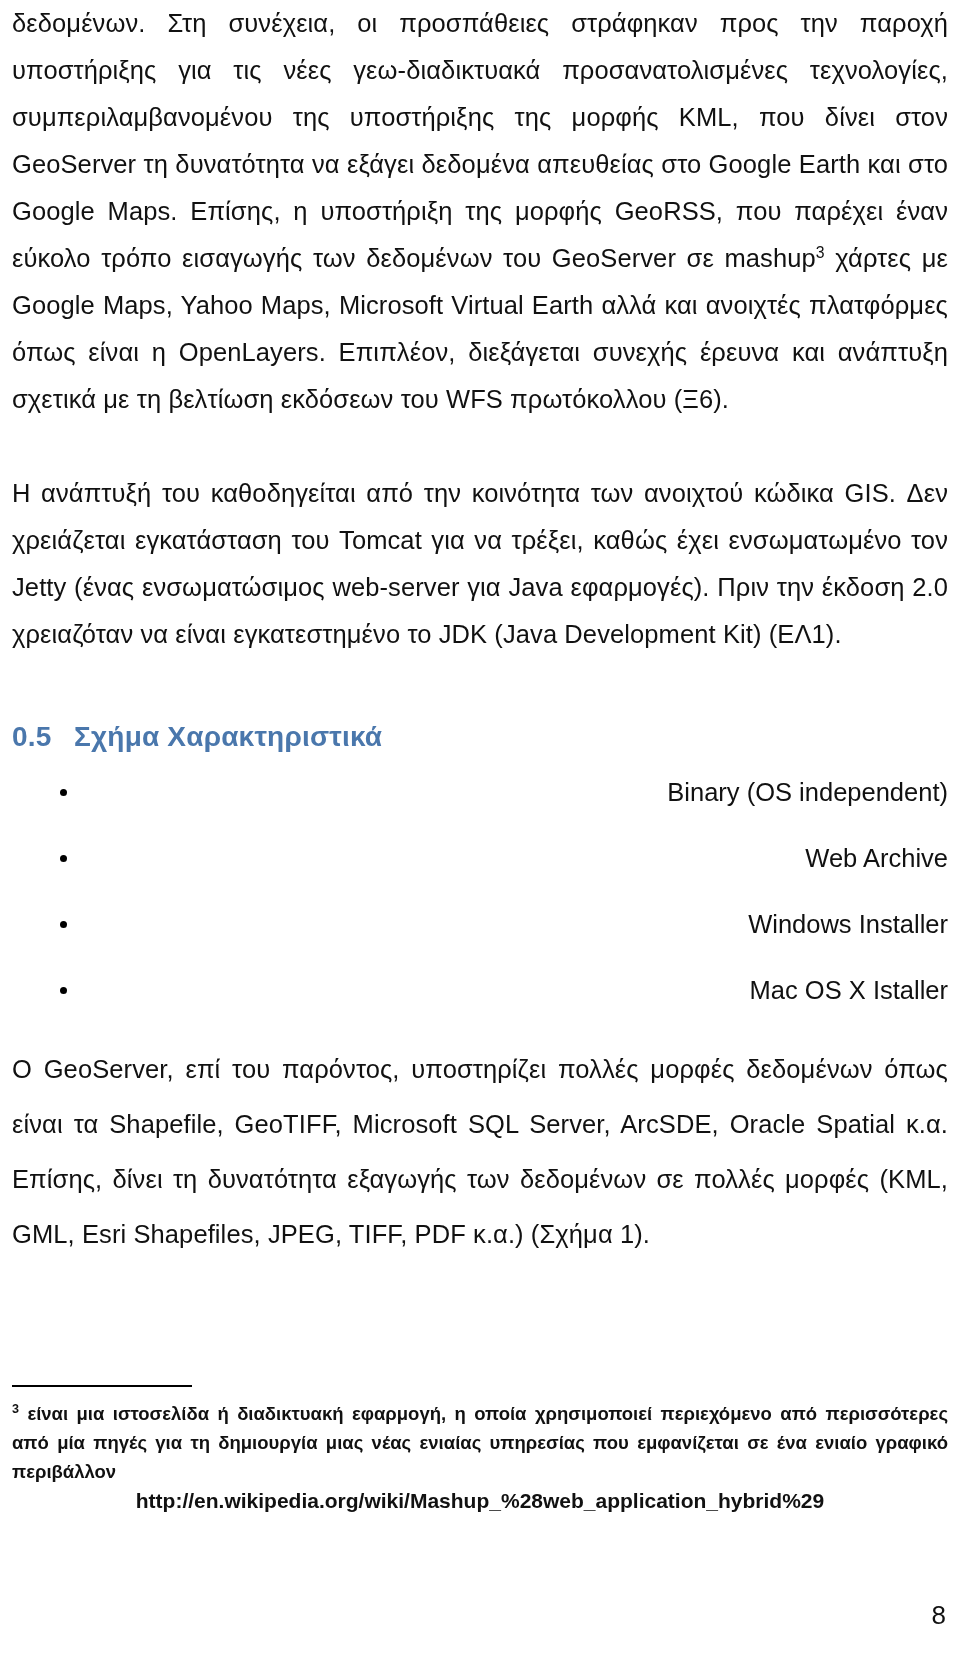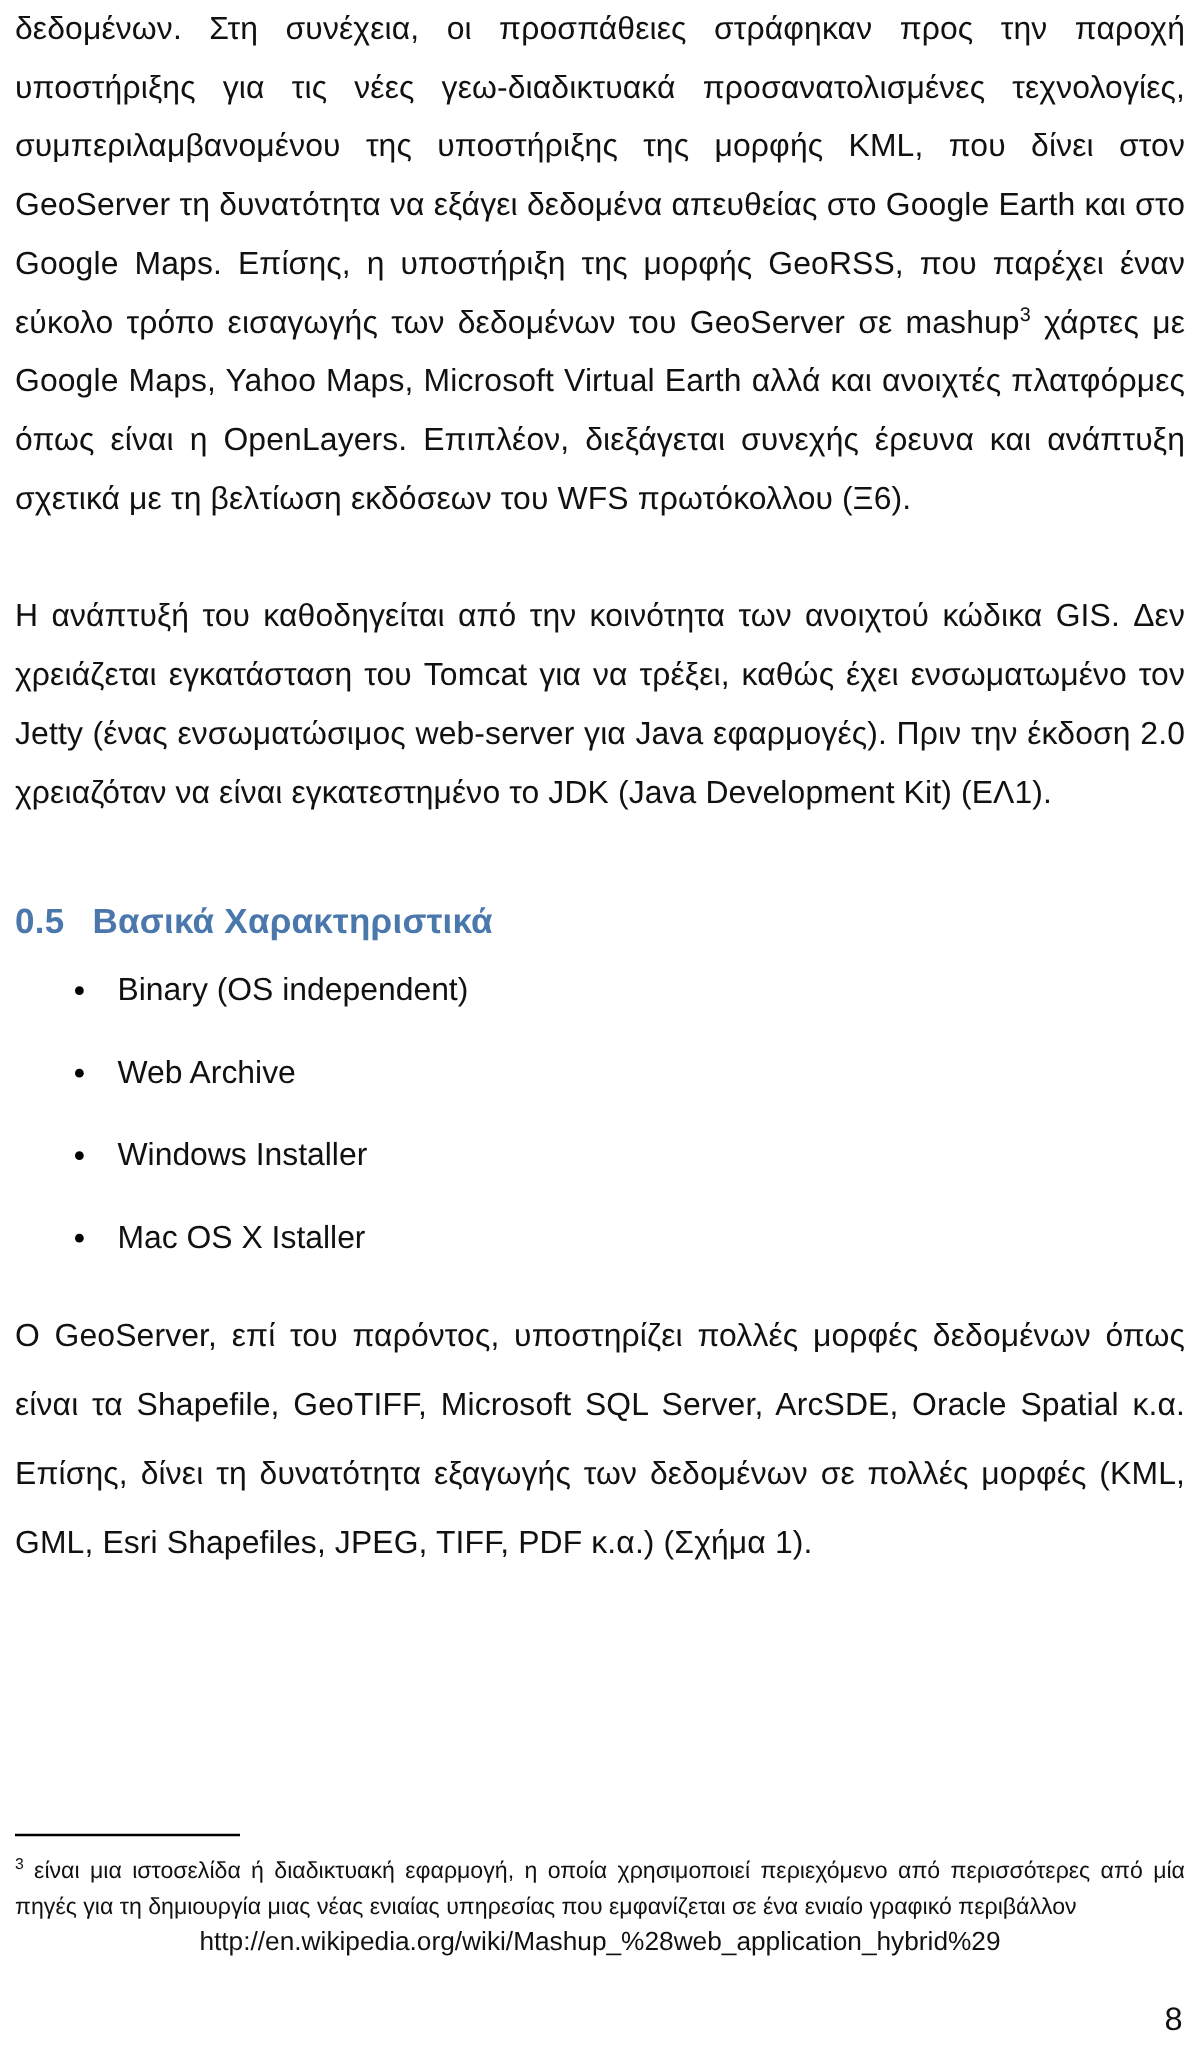--- a/index.html
+++ b/index.html
@@ -81,20 +81,21 @@
     margin: 24px 0 0 0;
     padding: 0;
   }
   ul.format-list li {
     position: relative;
     font-size: 25.5px;
     line-height: 29px;
     color: #111111;
     padding-left: 82px;
     margin-bottom: 37px;
+    text-align: right;
   }
   ul.format-list li .bullet-dot {
     position: absolute;
     left: 48px;
     top: 11px;
     width: 7px;
     height: 7px;
     background: #000000;
     border-radius: 50%;
   }
@@ -102,22 +103,23 @@
   .tail-block {
     margin-top: 16px;
   }
   .tail-block .body-text {
     line-height: 55px;
   }
 
   .footnote-area {
     position: absolute;
     left: 12px;
-    top: 1467px;
+    top: 1385px;
     width: 936px;
+    font-weight: bold;
   }
   .footnote-sep {
     width: 180px;
     height: 0;
     border-top: 2.5px solid #000000;
     margin: 0 0 12px 0;
   }
   .footnote-text {
     font-size: 18.5px;
     line-height: 29px;
@@ -153,21 +155,21 @@
 
 <div class="page">
 
   <p class="body-text para"><span>δεδομένων. Στη συνέχεια, οι προσπάθειες στράφηκαν προς την παροχή υποστήριξης για τις νέες γεω-διαδικτυακά προσανατολισμένες τεχνολογίες, συμπεριλαμβανομένου της υποστήριξης της μορφής KML, που δίνει στον GeoServer τη δυνατότητα να εξάγει δεδομένα απευθείας στο Google Earth και στο Google Maps. Επίσης, η υποστήριξη της μορφής GeoRSS, που παρέχει έναν εύκολο τρόπο εισαγωγής των δεδομένων του GeoServer σε mashup</span><span class="sup">3</span><span> χάρτες με Google Maps, Yahoo Maps, Microsoft Virtual Earth αλλά και ανοιχτές πλατφόρμες όπως είναι η OpenLayers. Επιπλέον, διεξάγεται συνεχής έρευνα και ανάπτυξη σχετικά με τη βελτίωση εκδόσεων του WFS πρωτόκολλου (Ξ6).</span></p>
 
   <div class="para-gap"></div>
 
   <p class="body-text para">Η ανάπτυξή του καθοδηγείται από την κοινότητα των ανοιχτού κώδικα GIS. Δεν χρειάζεται εγκατάσταση του Tomcat για να τρέξει, καθώς έχει ενσωματωμένο τον Jetty (ένας ενσωματώσιμος web-server για Java εφαρμογές). Πριν  την έκδοση 2.0 χρειαζόταν να είναι εγκατεστημένο το JDK (Java Development Kit) (ΕΛ1).</p>
 
   <div class="heading-block">
-    <h2 class="section-heading"><span class="heading-num">0.5</span><span>Βασικά Χαρακτηριστικά</span></h2>
+    <h2 class="section-heading"><span class="heading-num">0.5</span><span>Σχήμα Χαρακτηριστικά</span></h2>
   </div>
 
   <ul class="format-list">
     <li><span class="bullet-dot"></span><span>Binary (OS independent)</span></li>
     <li><span class="bullet-dot"></span><span>Web Archive</span></li>
     <li><span class="bullet-dot"></span><span>Windows Installer</span></li>
     <li><span class="bullet-dot"></span><span>Mac OS X Istaller</span></li>
   </ul>
 
   <div class="tail-block">

